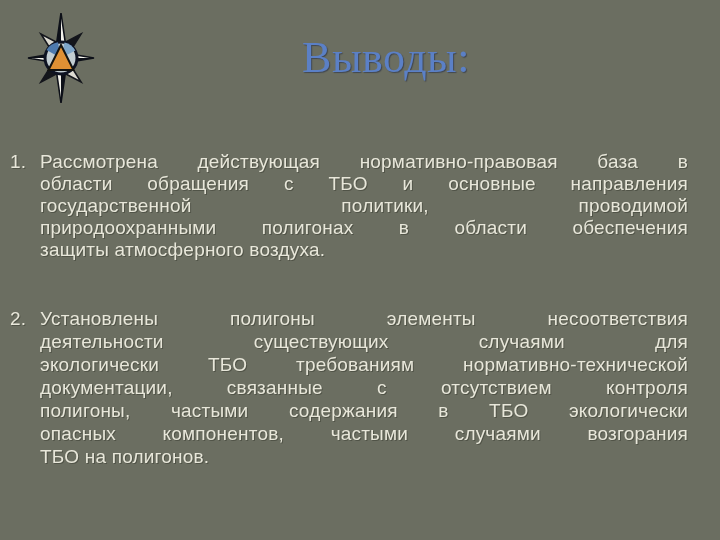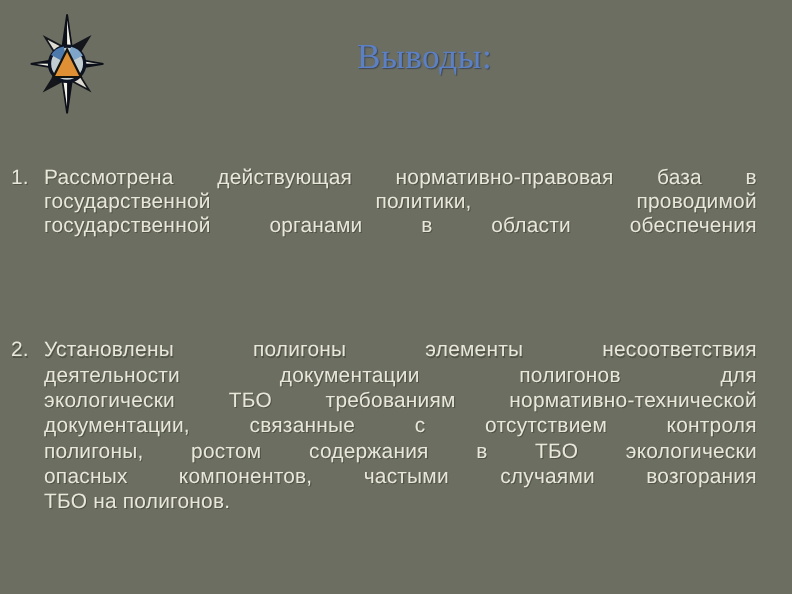--- a/index.html
+++ b/index.html
@@ -18,21 +18,21 @@
   .title {
     position:absolute;
     top:34px; left:0;
     width:100%;
     margin:0;
     box-sizing:border-box;
     padding-left:52px;
     text-align:center;
     font-family:"Liberation Serif", serif;
     font-weight:normal;
-    font-size:32px;
+    font-size:44px;
     line-height:1.1;
     color:#5b80c6;
     letter-spacing:0.5px;
     text-shadow:1px 1px 1px rgba(15,25,60,0.45);
   }
   .item {
     position:absolute;
     left:40px;
     width:648px;
     color:#e8e7da;
@@ -86,28 +86,30 @@
     <path d="M34 46 L37.5 30.4 A16 16 0 0 1 48.3 38.5 Z" fill="#7fa6c9"></path>
 
     <polygon points="34,33 21.5,58 46.5,58" fill="#df9034" stroke="#131310" stroke-width="2"></polygon>
   </svg>
 
   <h1 class="title">Выводы:</h1>
 
   <div class="item item1">
     <span class="num">1.</span>
     <div class="line">Рассмотрена действующая нормативно-правовая база в</div>
+    <div class="line">области обращения с ТБО и основные направления</div>
     <div class="line">государственной политики, проводимой</div>
-    <div class="line">государственной органами в области обеспечения</div>
+    <div class="line">природоохранными полигонах в области обеспечения</div>
+    <div class="line last">защиты атмосферного воздуха.</div>
   </div>
 
   <div class="item item2">
     <span class="num">2.</span>
     <div class="line">Установлены полигоны элементы несоответствия</div>
-    <div class="line">деятельности документации полигонов для</div>
+    <div class="line">деятельности существующих случаями для</div>
     <div class="line">экологически ТБО требованиям нормативно-технической</div>
     <div class="line">документации, связанные с отсутствием контроля</div>
-    <div class="line">полигоны, ростом содержания в ТБО экологически</div>
+    <div class="line">полигоны, частыми содержания в ТБО экологически</div>
     <div class="line">опасных компонентов, частыми случаями возгорания</div>
     <div class="line last">ТБО на полигонов.</div>
   </div>
 
 </div>
 
 </body></html>

